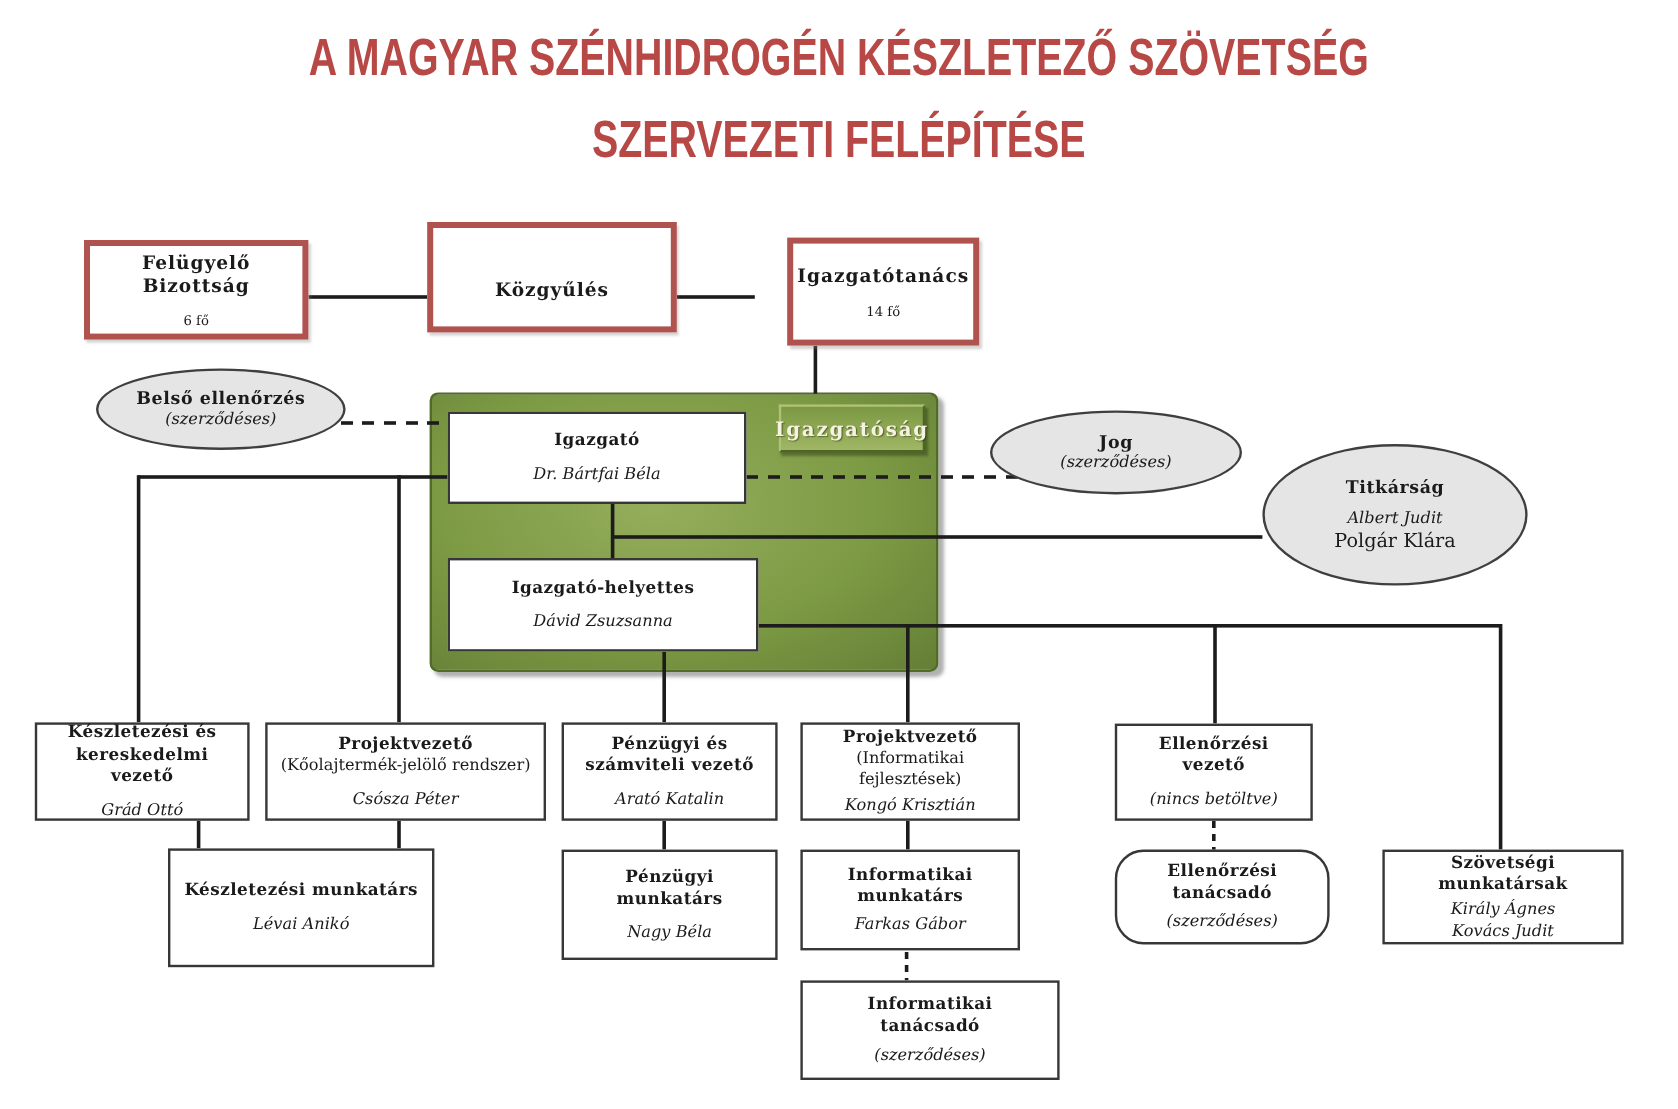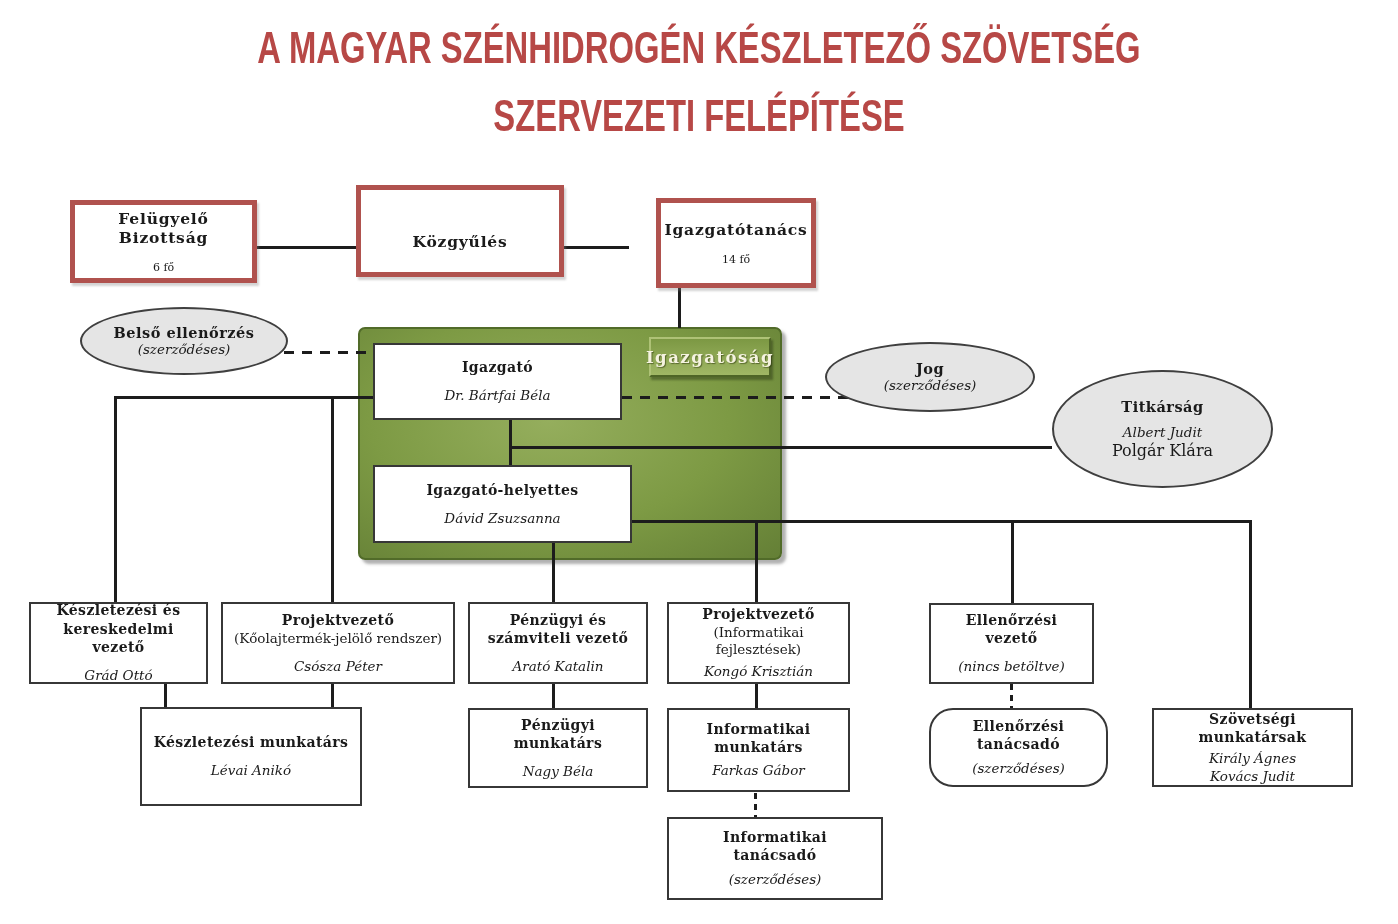--- a/index.html
+++ b/index.html
@@ -134,21 +134,21 @@
   </div>
   <div class="node" style="left:929px;top:603px;width:165px;height:81px;">
     <div class="t">Ellenőrzési vezető</div>
     <div class="n">(nincs betöltve)</div>
   </div>
 
   <div class="node" style="left:140px;top:707px;width:222px;height:99px;">
     <div class="t">Készletezési munkatárs</div>
     <div class="n">Lévai Anikó</div>
   </div>
-  <div class="node" style="left:468px;top:708px;width:180px;height:80px;">
+  <div class="node" style="left:468px;top:708px;width:180px;height:92px;">
     <div class="t">Pénzügyi munkatárs</div>
     <div class="n">Nagy Béla</div>
   </div>
   <div class="node" style="left:667px;top:708px;width:183px;height:84px;padding:4px 26px;">
     <div class="t">Informatikai munkatárs</div>
     <div class="n" style="margin-top:6px;">Farkas Gábor</div>
   </div>
   <div class="node" style="left:929px;top:708px;width:179px;height:79px;padding:4px 34px;border-radius:24px;">
     <div class="t">Ellenőrzési tanácsadó</div>
     <div class="n" style="margin-top:7px;">(szerződéses)</div>

